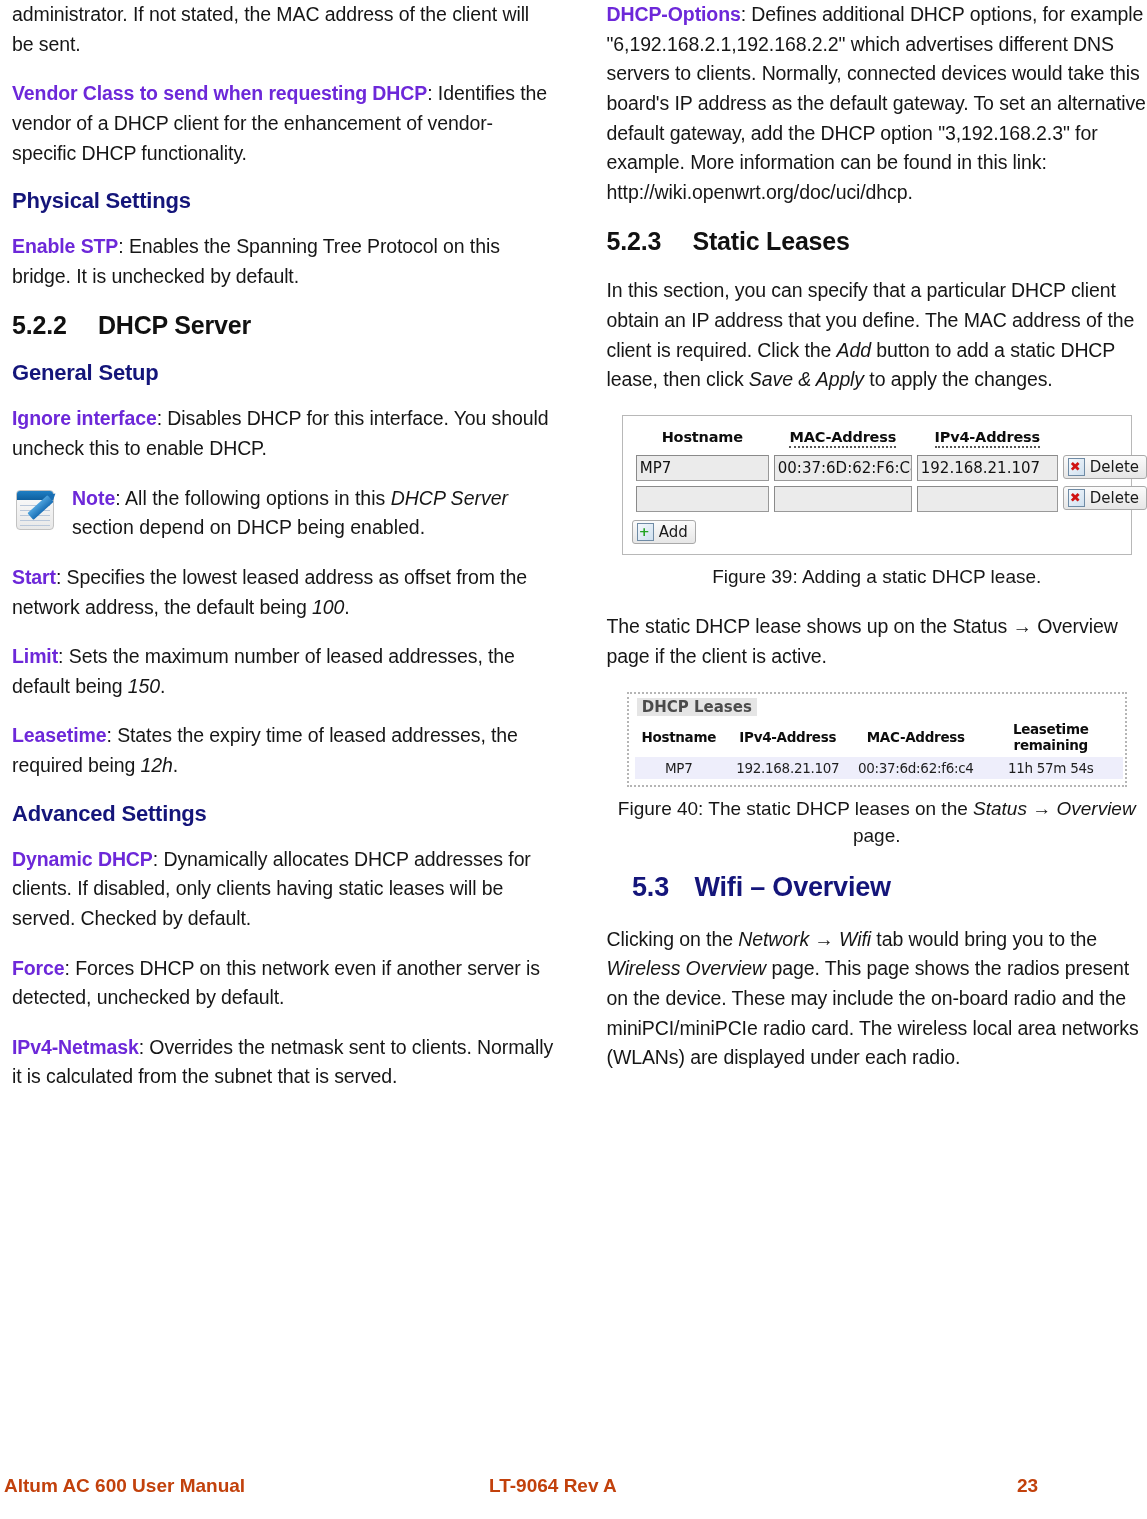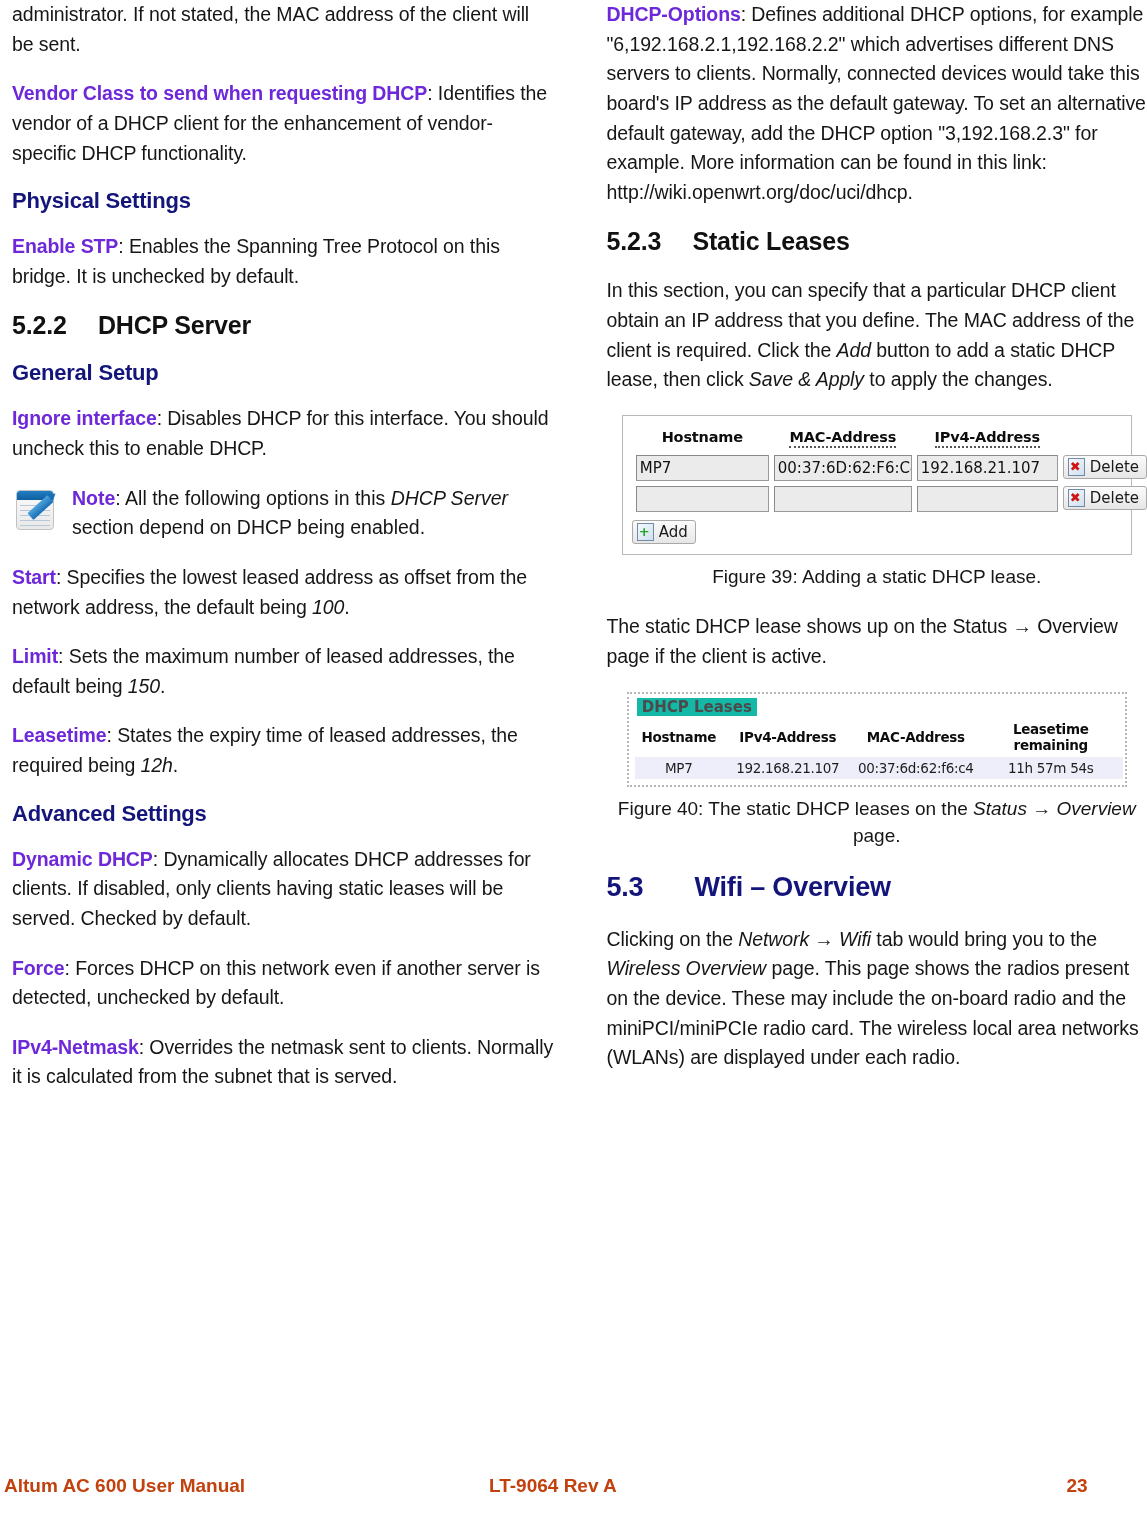--- a/index.html
+++ b/index.html
@@ -68,20 +68,21 @@
     letter-spacing: -0.2px;
   }
   h2.numbered .num { width: 86px; flex: none; }
   h2.major {
     font-size: 27px;
     font-weight: bold;
     color: #14157a;
     margin: 14px 0 22px 0;
     display: flex;
     letter-spacing: -0.2px;
+    text-align: center;
   }
   h2.major .num { width: 88px; flex: none; }
 
   
   .note-block {
     font-size: 19.5px;
     line-height: 1.52;
     margin: 0 0 20px 0;
     color: #161616;
   }
@@ -216,21 +217,21 @@
     background: #ffffff;
     padding: 4px 6px 6px 6px;
     box-sizing: border-box;
   }
   .ls-legend {
     font-family: "DejaVu Sans", sans-serif;
     font-size: 15px;
     font-weight: bold;
     color: #4b4b4b;
     margin: -12px 0 3px 2px;
-    background: #14b8a6;
+    background: #e5e5e5;
     display: inline-block;
     padding: 0 5px;
   }
   table.ls-table {
     width: 100%;
     border-collapse: collapse;
     font-family: "DejaVu Sans", sans-serif;
     table-layout: fixed;
   }
   table.ls-table th {
@@ -266,21 +267,21 @@
     width: 1147px;
     display: flex;
     align-items: baseline;
     font-weight: bold;
     font-size: 19px;
     color: #c2410c;
     gap: 19px;
   }
   .footer .f-left { width: 430px; padding-left: 4px; }
   .footer .f-center { flex: 1; text-align: left; padding-left: 36px; }
-  .footer .f-right { width: 120px; text-align: center; padding-right: 10px; }
+  .footer .f-right { width: 120px; text-align: left; padding-right: 10px; }
 </style>
 </head>
 <body>
 
 <div class="page">
 
   <div class="columns">
 
     <div class="col col-left">
 

